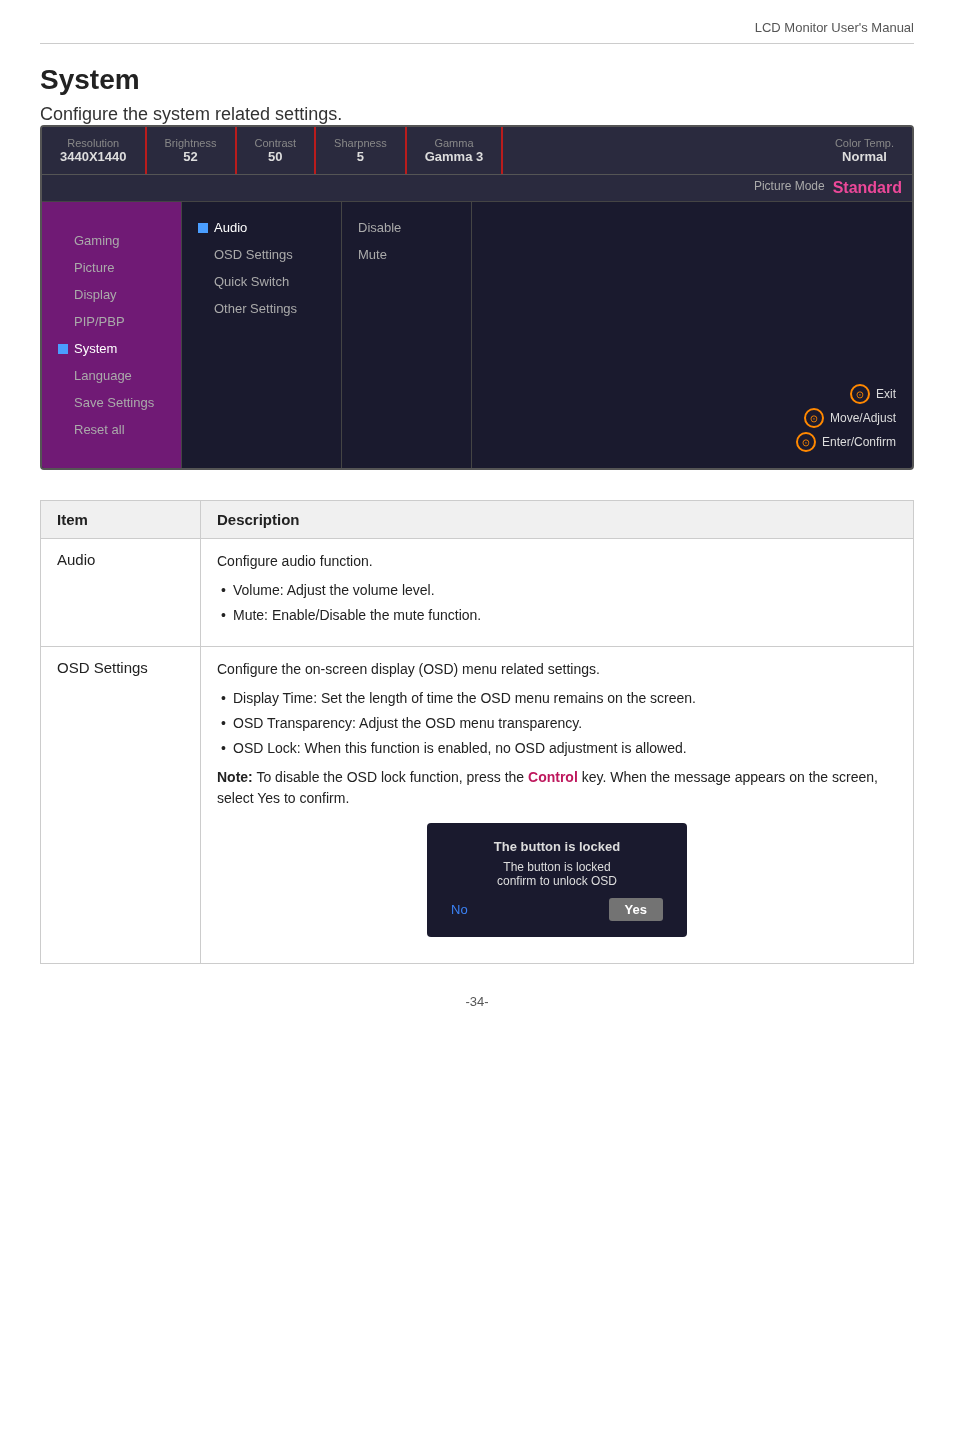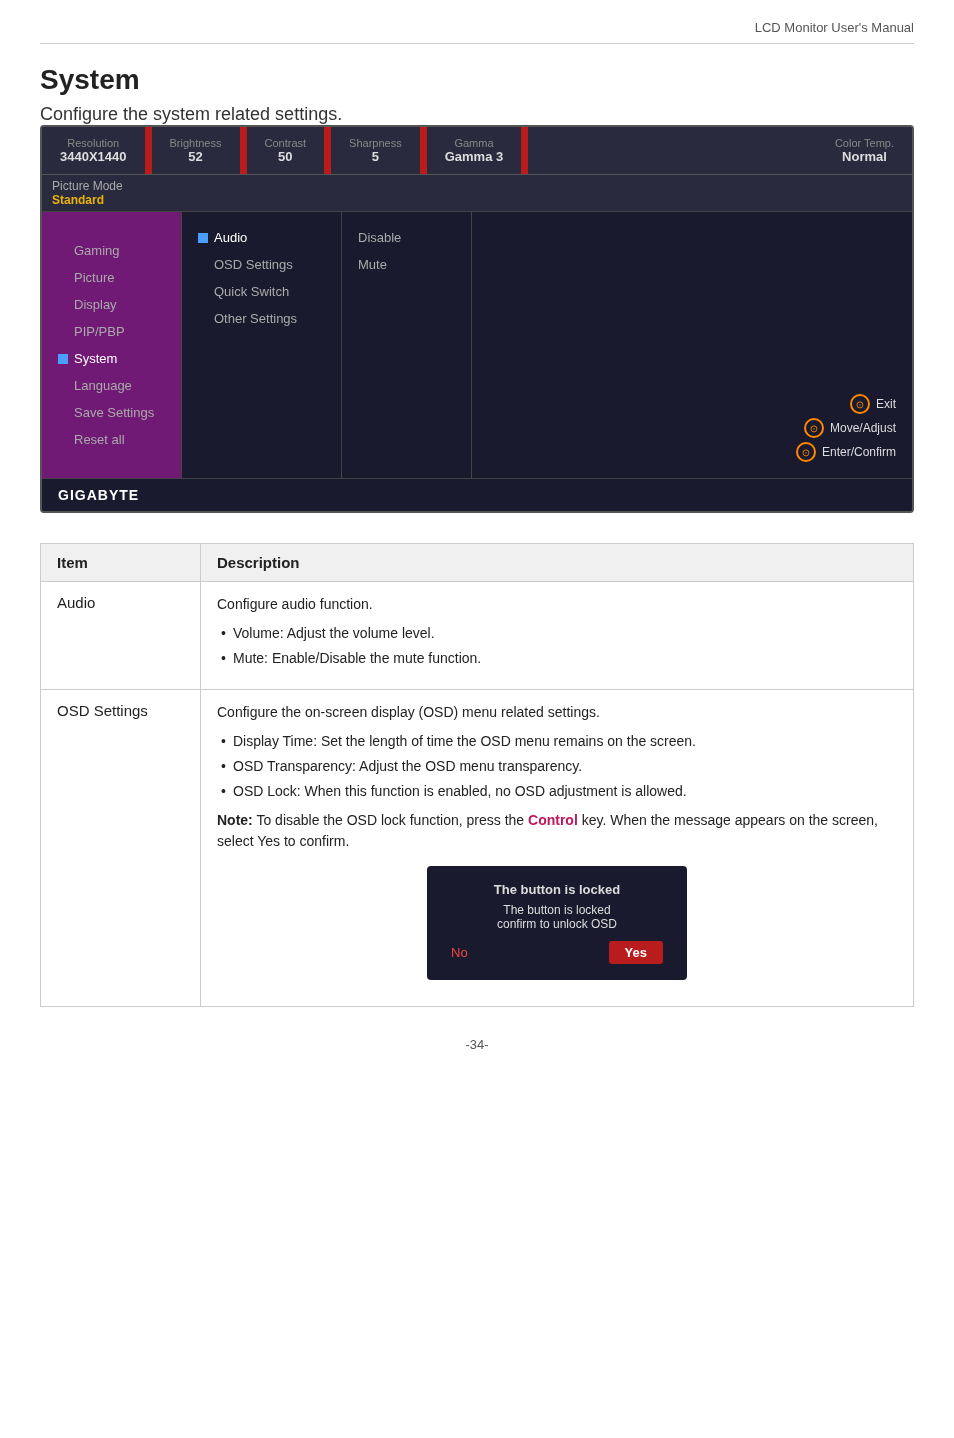--- a/index.html
+++ b/index.html
@@ -46,21 +46,21 @@
     .monitor-top-bar {
       display: flex;
       background: #2a2a3e;
       border-bottom: 1px solid #555;
     }
 
     .monitor-top-item {
       padding: 10px 18px;
       color: #aaa;
       font-size: 12px;
-      border-right: 7px solid #b91c1c;
+      border-right: 2px solid #b91c1c;
       text-align: center;
     }
 
     .monitor-top-item .label {
       font-size: 11px;
       color: #888;
     }
 
     .monitor-top-item .value {
       font-size: 13px;
@@ -73,32 +73,31 @@
       border-right: none;
       color: #ddd;
     }
 
     .monitor-picture-mode-bar {
       display: flex;
       justify-content: flex-end;
       background: #2a2a3e;
       padding: 4px 10px;
       border-bottom: 1px solid #444;
-      flex-direction: column;
     }
 
     .picture-mode-label {
       color: #aaa;
       font-size: 12px;
       margin-right: 8px;
     }
 
     .picture-mode-value {
-      color: #eab308;
-      font-size: 12px;
+      color: #ec4899;
+      font-size: 16px;
       font-weight: bold;
     }
 
     .monitor-main {
       display: flex;
       min-height: 220px;
     }
 
     .monitor-sidebar {
       background: #701a75;
@@ -297,26 +296,26 @@
       font-size: 12px;
     }
 
     .lock-box .lock-buttons {
       display: flex;
       justify-content: space-between;
       align-items: center;
     }
 
     .lock-box .btn-no {
-      color: #ef4444;
+      color: #3b82f6;
       font-size: 13px;
     }
 
     .lock-box .btn-yes {
-      background: #b91c1c;
+      background: #737373;
       color: #fff;
       padding: 4px 16px;
       border-radius: 3px;
       font-size: 13px;
       font-weight: bold;
     }
 
     .page-number {
       text-align: center;
       margin-top: 30px;
@@ -408,23 +407,20 @@
           <span>Move/Adjust</span>
         </div>
         <div class="control-item">
           <span class="control-icon">⊙</span>
           <span>Enter/Confirm</span>
         </div>
       </div>
     </div>
   </div>
 
-  <div class="monitor-footer">
-    <span class="gigabyte-logo">GIGABYTE</span>
-  </div>
 </div>
 
 <table class="description-table">
   <thead>
     <tr>
       <th>Item</th>
       <th>Description</th>
     </tr>
   </thead>
   <tbody>

